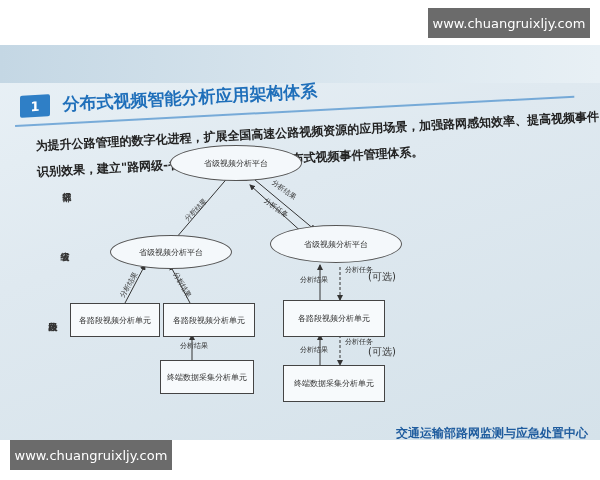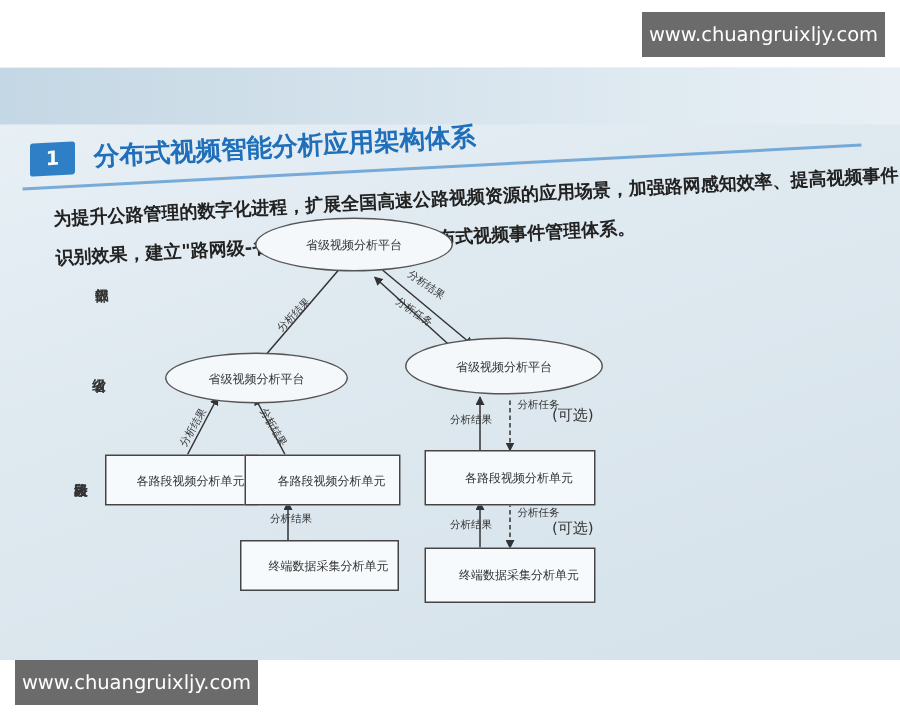--- a/index.html
+++ b/index.html
@@ -49,21 +49,21 @@
   .level {
     position:absolute; font-size:9px; font-weight:bold; color:#333; writing-mode:vertical-rl;
   }
   .cloud {
     position:absolute; background:#f4f8fb; border:1px solid #555;
     border-radius:50%; font-size:8px; color:#333;
     display:flex; align-items:center; justify-content:center;
   }
   .box {
     position:absolute; border:1px solid #444; background:#f7fafc; font-size:8px; color:#333;
-    display:flex; align-items:center; justify-content:center;padding-left:12px;
+    display:flex; align-items:center; justify-content:center;
   }
   .lbl { position:absolute; font-size:7px; color:#333; white-space:nowrap; }
   .opt { position:absolute; font-size:10px; color:#333; white-space:nowrap; }
   .footer {
     position:absolute; right:12px; top:380px; font-size:12px; font-weight:bold; color:#1f5c9e;
     white-space:nowrap;
   }
   svg.lines { position:absolute; left:0; top:0; }
 </style>
 </head>
@@ -121,15 +121,16 @@
   <div class="lbl" style="left:115px;top:235px;transform:rotate(-60deg);">分析结果</div>
   <div class="lbl" style="left:168px;top:235px;transform:rotate(60deg);">分析结果</div>
   <div class="lbl" style="left:180px;top:296px;">分析结果</div>
   <div class="lbl" style="left:300px;top:230px;">分析结果</div>
   <div class="lbl" style="left:345px;top:220px;">分析任务</div>
   <div class="lbl" style="left:300px;top:300px;">分析结果</div>
   <div class="lbl" style="left:345px;top:292px;">分析任务</div>
   <div class="opt" style="left:368px;top:225px;">(可选)</div>
   <div class="opt" style="left:368px;top:300px;">(可选)</div>
 
+  <div class="footer">交通运输部路网监测与应急处置中心</div>
 </div>
 
 <div class="wm-bottom">www.chuangruixljy.com</div>
 
 </body></html>

